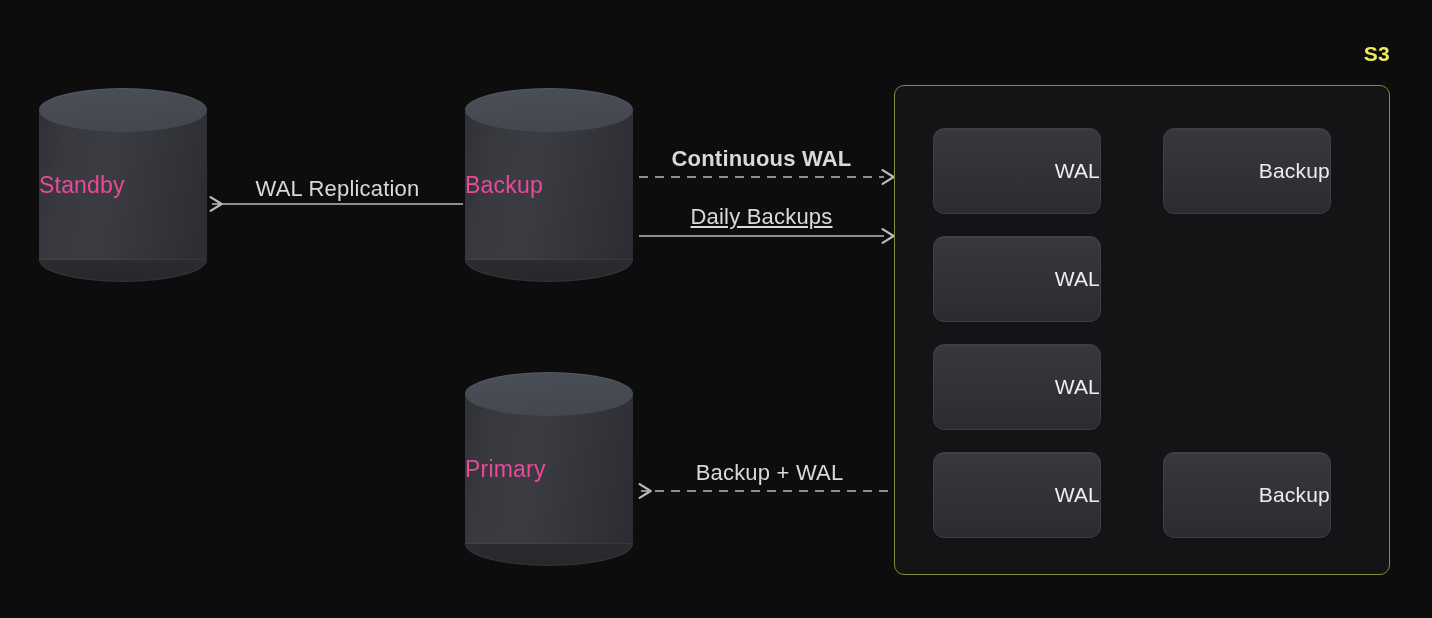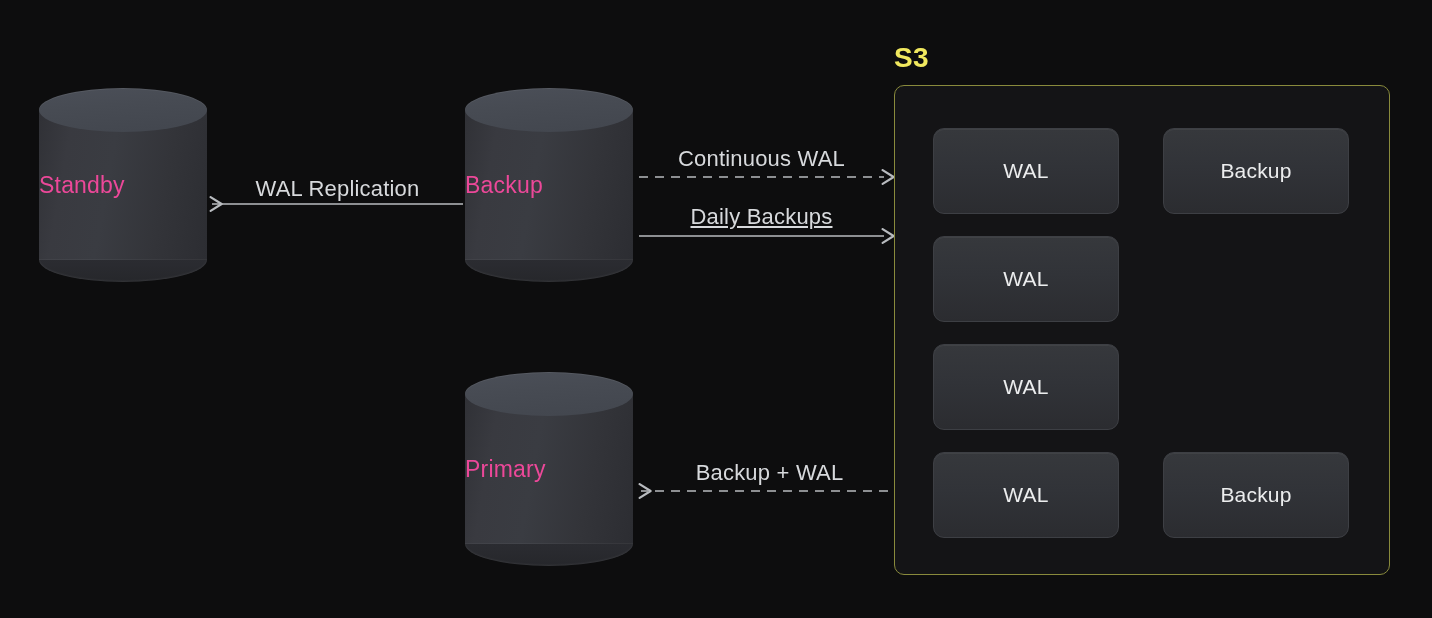--- a/index.html
+++ b/index.html
@@ -82,39 +82,39 @@
     border: 1.5px solid #898a3c;
     border-radius: 10px;
     background: #141416;
     box-sizing: border-box;
   }
   .s3-title {
     position: absolute;
     left: 894px;
     top: 42px;
     width: 496px;
-    text-align: left;
+    text-align: right;
     color: #f0e85e;
-    font-size: 28px;
+    font-size: 21px;
     font-weight: bold;
     letter-spacing: 0.3px;
   }
 
   
   .chip {
     position: absolute;
-    width: 186px;
+    width: 168px;
     height: 86px;
     border-radius: 11px;
     background: linear-gradient(180deg, #36383c 0%, #313338 45%, #2b2c30 100%);
     border: 1px solid #3d3f44;
     box-sizing: border-box;
     display: flex;
     align-items: center;
-    justify-content: center;
+    justify-content: flex-end;
     box-shadow: inset 0 1px 0 rgba(255,255,255,0.05);
   }
   .chip span {
     color: #ecedee;
     font-size: 21px;
     letter-spacing: 0.2px;
   }
 
   
   .edge-svg {
@@ -154,21 +154,21 @@
 
     <line x1="639" y1="177" x2="884" y2="177" stroke="#b8bbbf" stroke-width="1.5" stroke-dasharray="9 7" marker-end="url(#arrow-right)"></line>
 
     <line x1="639" y1="236" x2="884" y2="236" stroke="#b8bbbf" stroke-width="1.5" marker-end="url(#arrow-right)"></line>
 
     <line x1="888" y1="491" x2="641" y2="491" stroke="#b8bbbf" stroke-width="1.5" stroke-dasharray="9 7" marker-end="url(#arrow-left)"></line>
   </svg>
 
   <div class="edge-label" style="left:212px; top:176px; width:251px;">WAL Replication</div>
 
-  <div class="edge-label" style="left:639px; top:146px; width:245px;">Continuous WAL</div>
+  <div class="edge-label" style="left:639px; top:146px; width:245px;font-weight:bold;">Continuous WAL</div>
 
   <div class="edge-label" style="left:639px; top:204px; width:245px;text-decoration:underline;">Daily Backups</div>
 
   <div class="edge-label" style="left:646px; top:460px; width:247px;">Backup + WAL</div>
 
   <div class="cyl" style="left:39px; top:88px; width:168px; height:194px;">
     <div class="cyl-bottom"></div>
     <div class="cyl-body"></div>
     <div class="cyl-top"></div>
     <div class="cyl-label">Standby</div>

